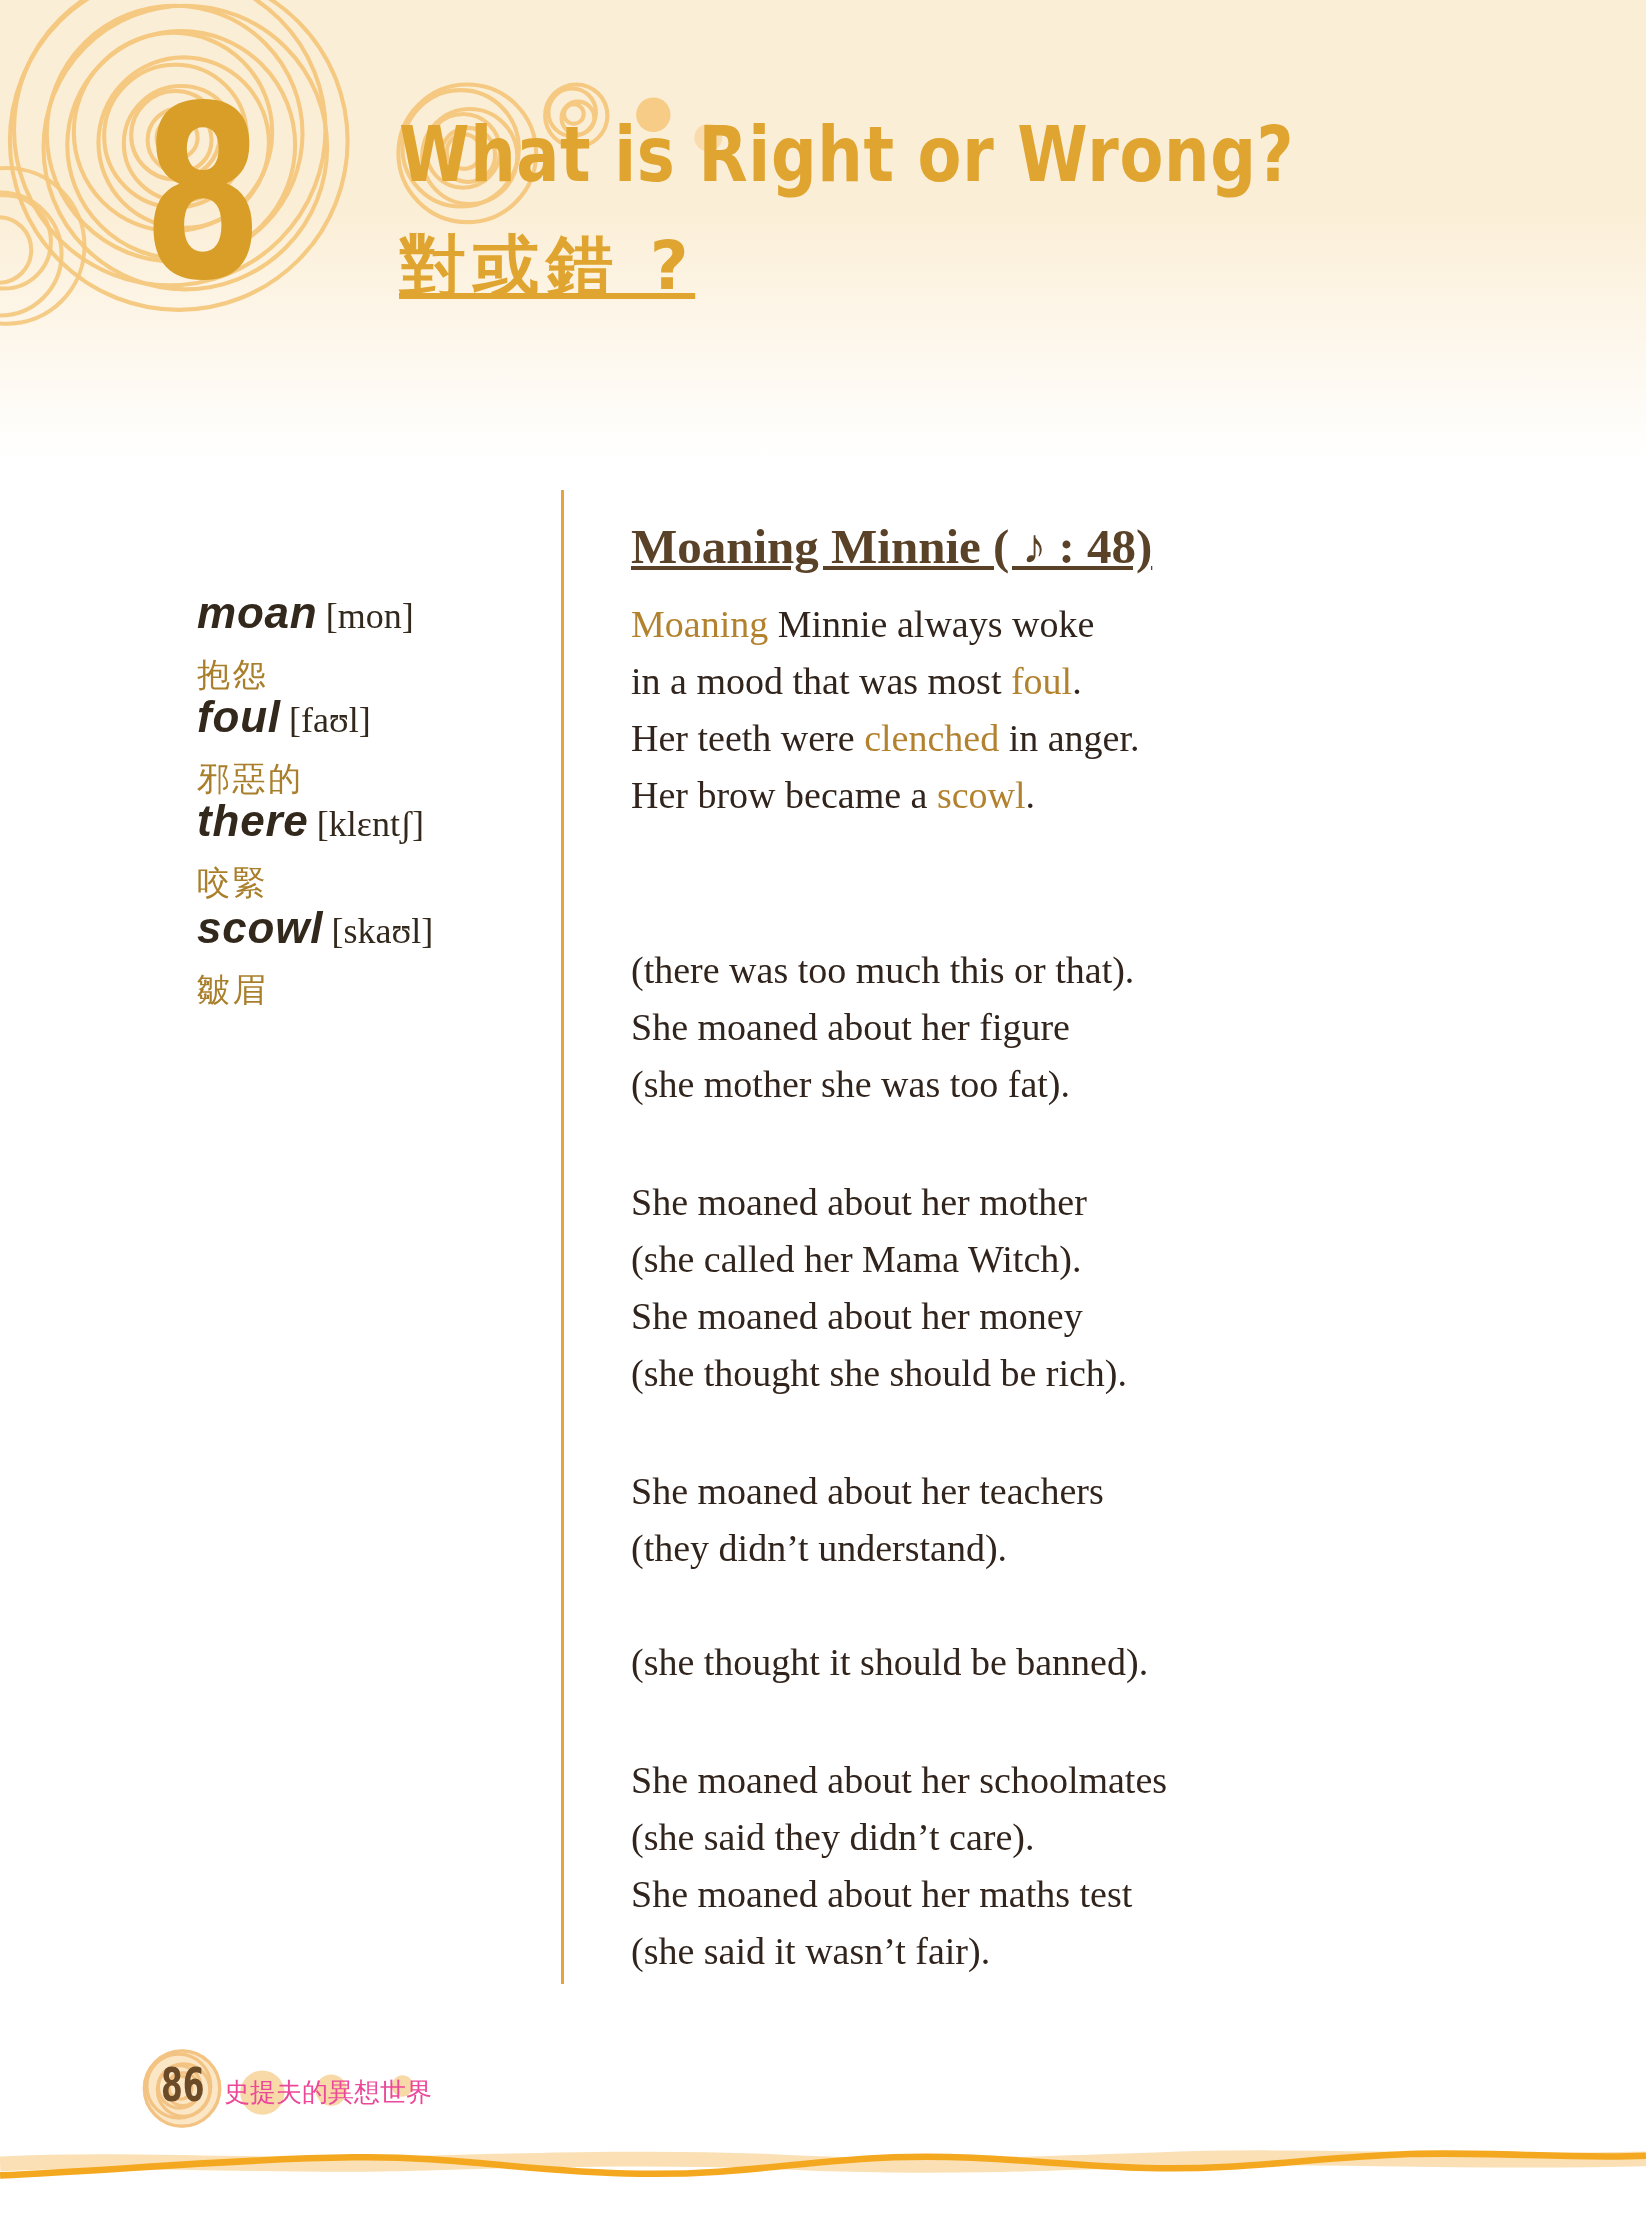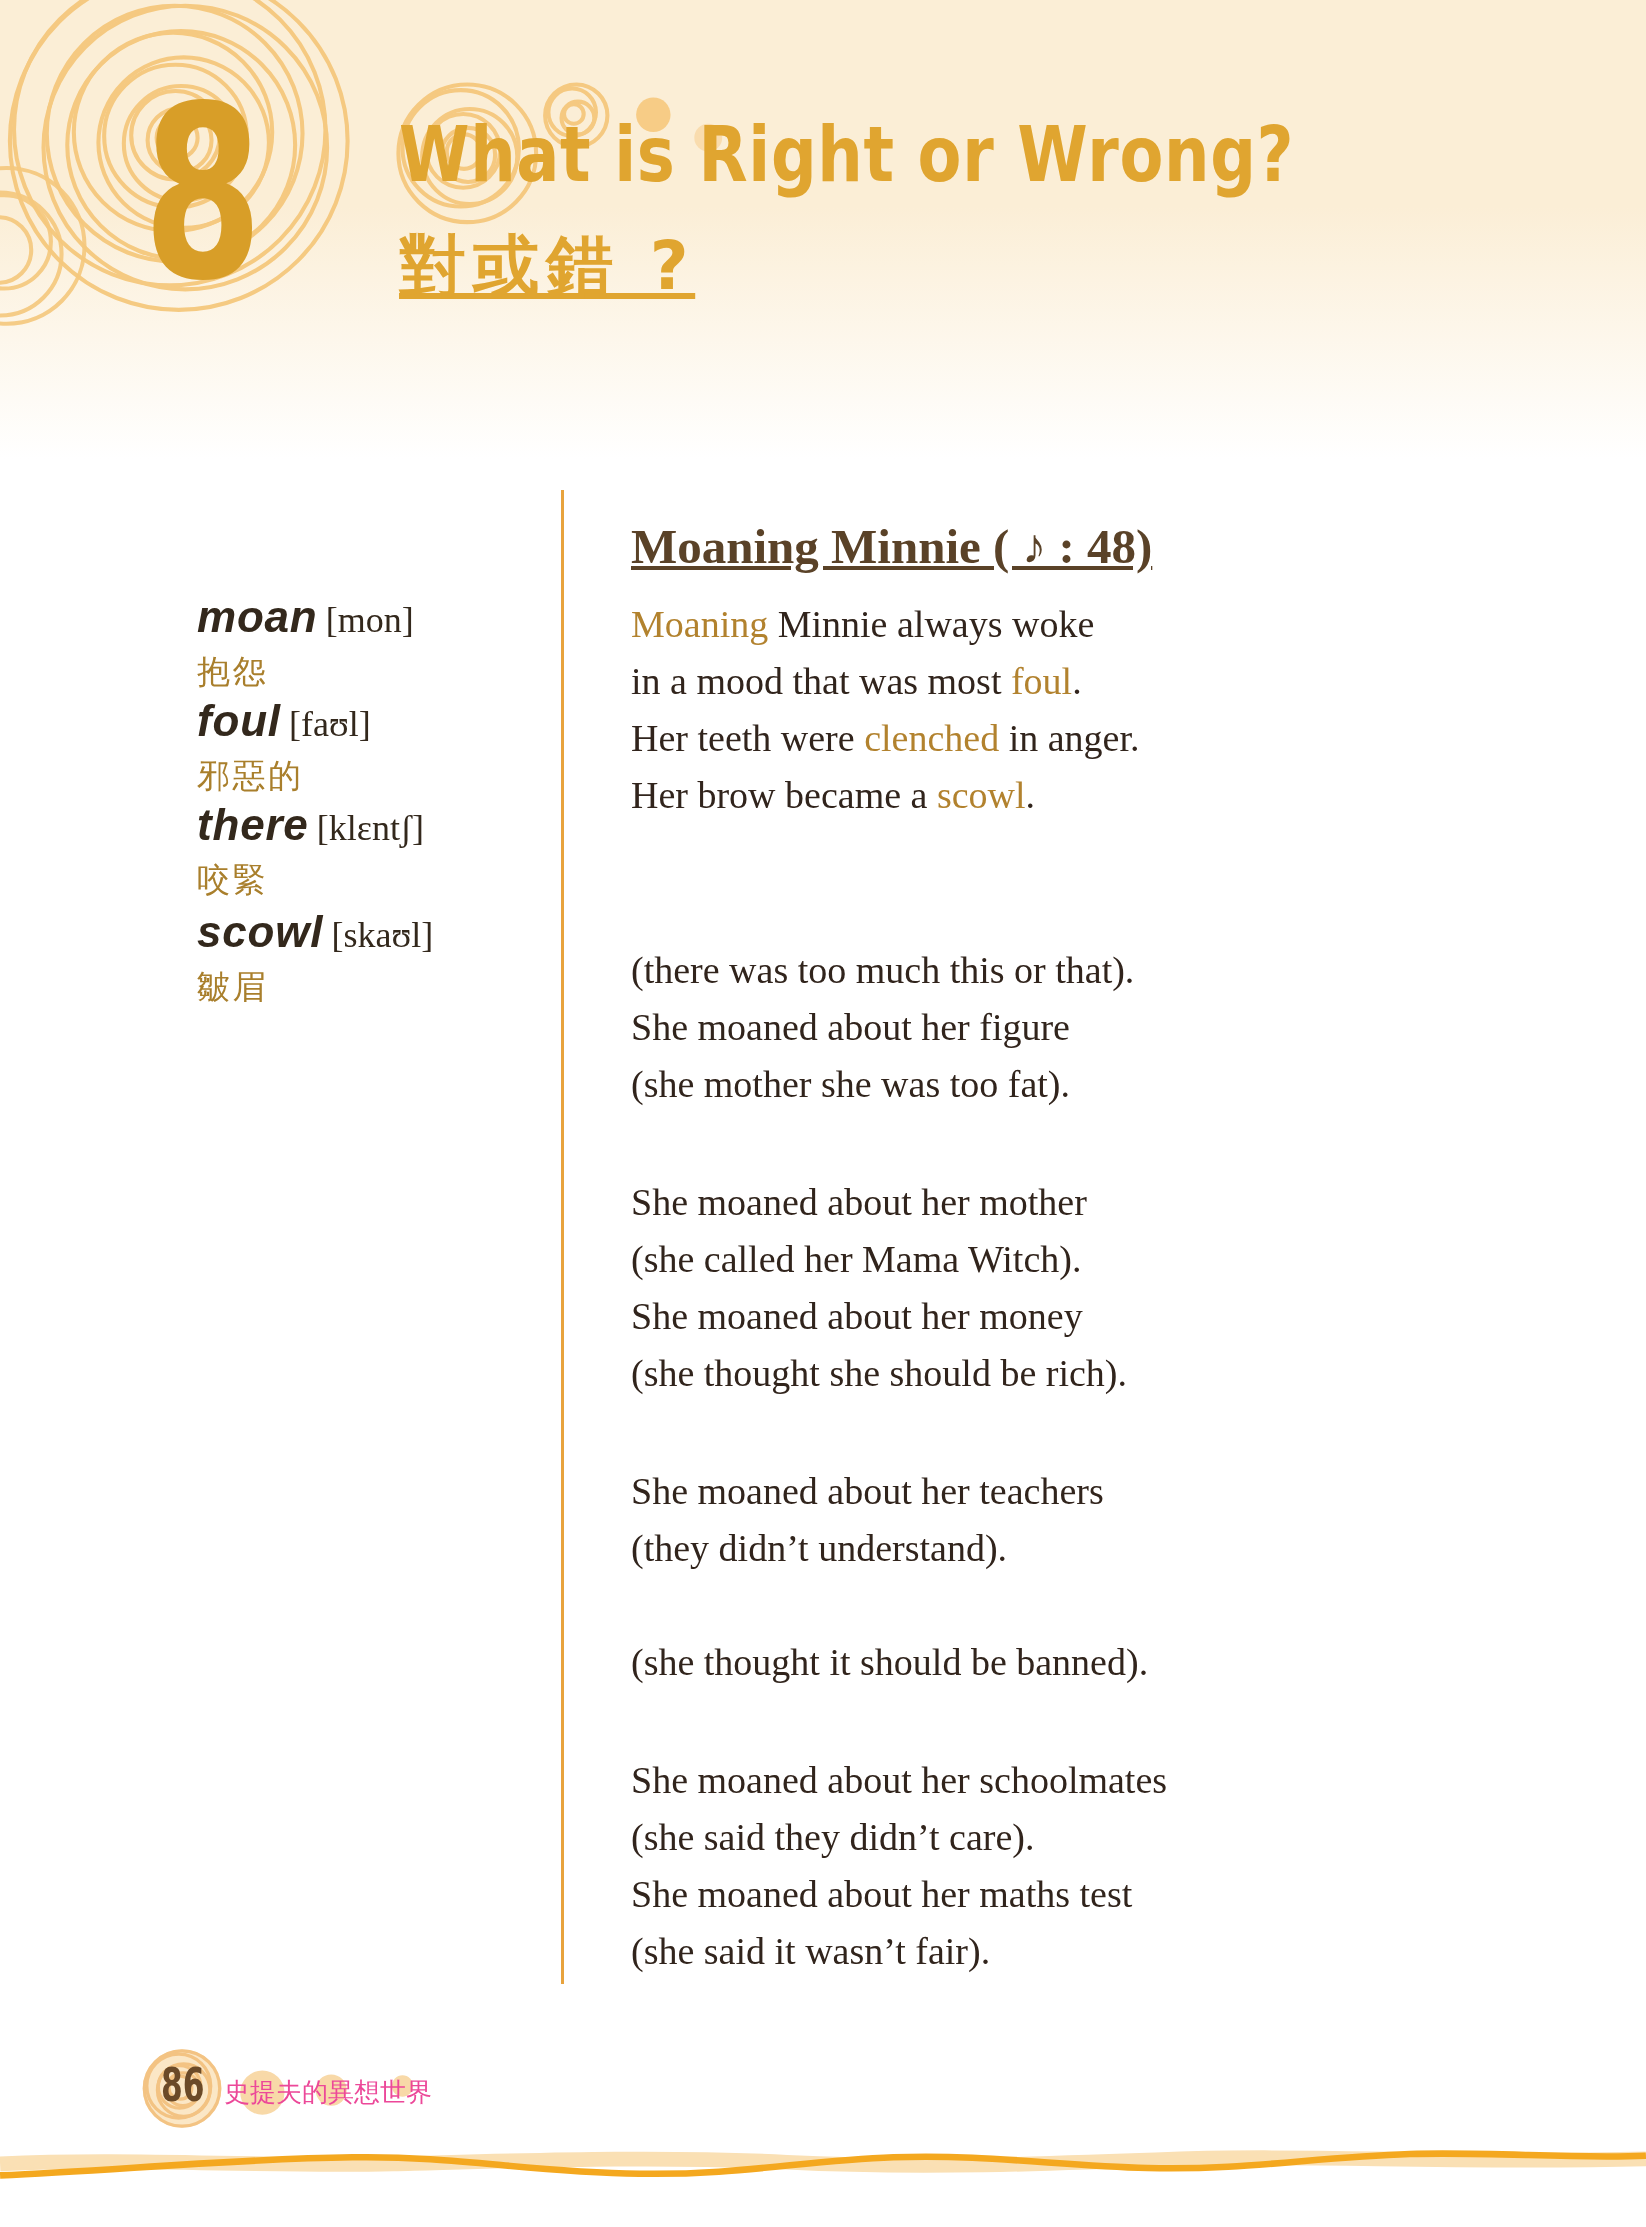--- a/index.html
+++ b/index.html
@@ -42,33 +42,33 @@
   .divider{
     position:absolute;left:561px;top:490px;width:2.5px;height:1494px;
     background:#E8A33D;
   }
   .vocab{position:absolute;left:197px;top:0;width:353px;}
   .vocab-item{position:absolute;left:0;white-space:nowrap;}
   .vocab-item:nth-child(1){top:593px;}
   .vocab-item:nth-child(2){top:697px;}
   .vocab-item:nth-child(3){top:801px;}
   .vocab-item:nth-child(4){top:908px;}
-  .vline{line-height:48px;}
+  .vline{line-height:40px;}
   .vw{
     font-family:"Liberation Sans",sans-serif;
     font-style:italic;font-weight:bold;font-size:44px;
     color:#33281C;letter-spacing:0.8px;
   }
   .vp{
     font-family:"Liberation Serif",serif;
     font-size:36px;color:#33281C;margin-left:8.2px;
   }
   .vz{
     font-family:"DejaVu Sans",sans-serif;
-    font-size:33px;line-height:38px;margin-top:1px;
+    font-size:33px;line-height:38px;margin-top:12px;
     color:#A97F2C;letter-spacing:2.5px;
   }
   .poem{position:absolute;left:631px;top:0;width:590px;color:#31241C;}
   .poem-title{
     position:absolute;left:0;top:481px;
     font-weight:bold;font-size:49px;line-height:1;
     color:#5A4228;white-space:nowrap;text-decoration:underline;
   }
   .poem-stanzas{position:absolute;left:0;top:596px;width:590px;}
   .stanza{

